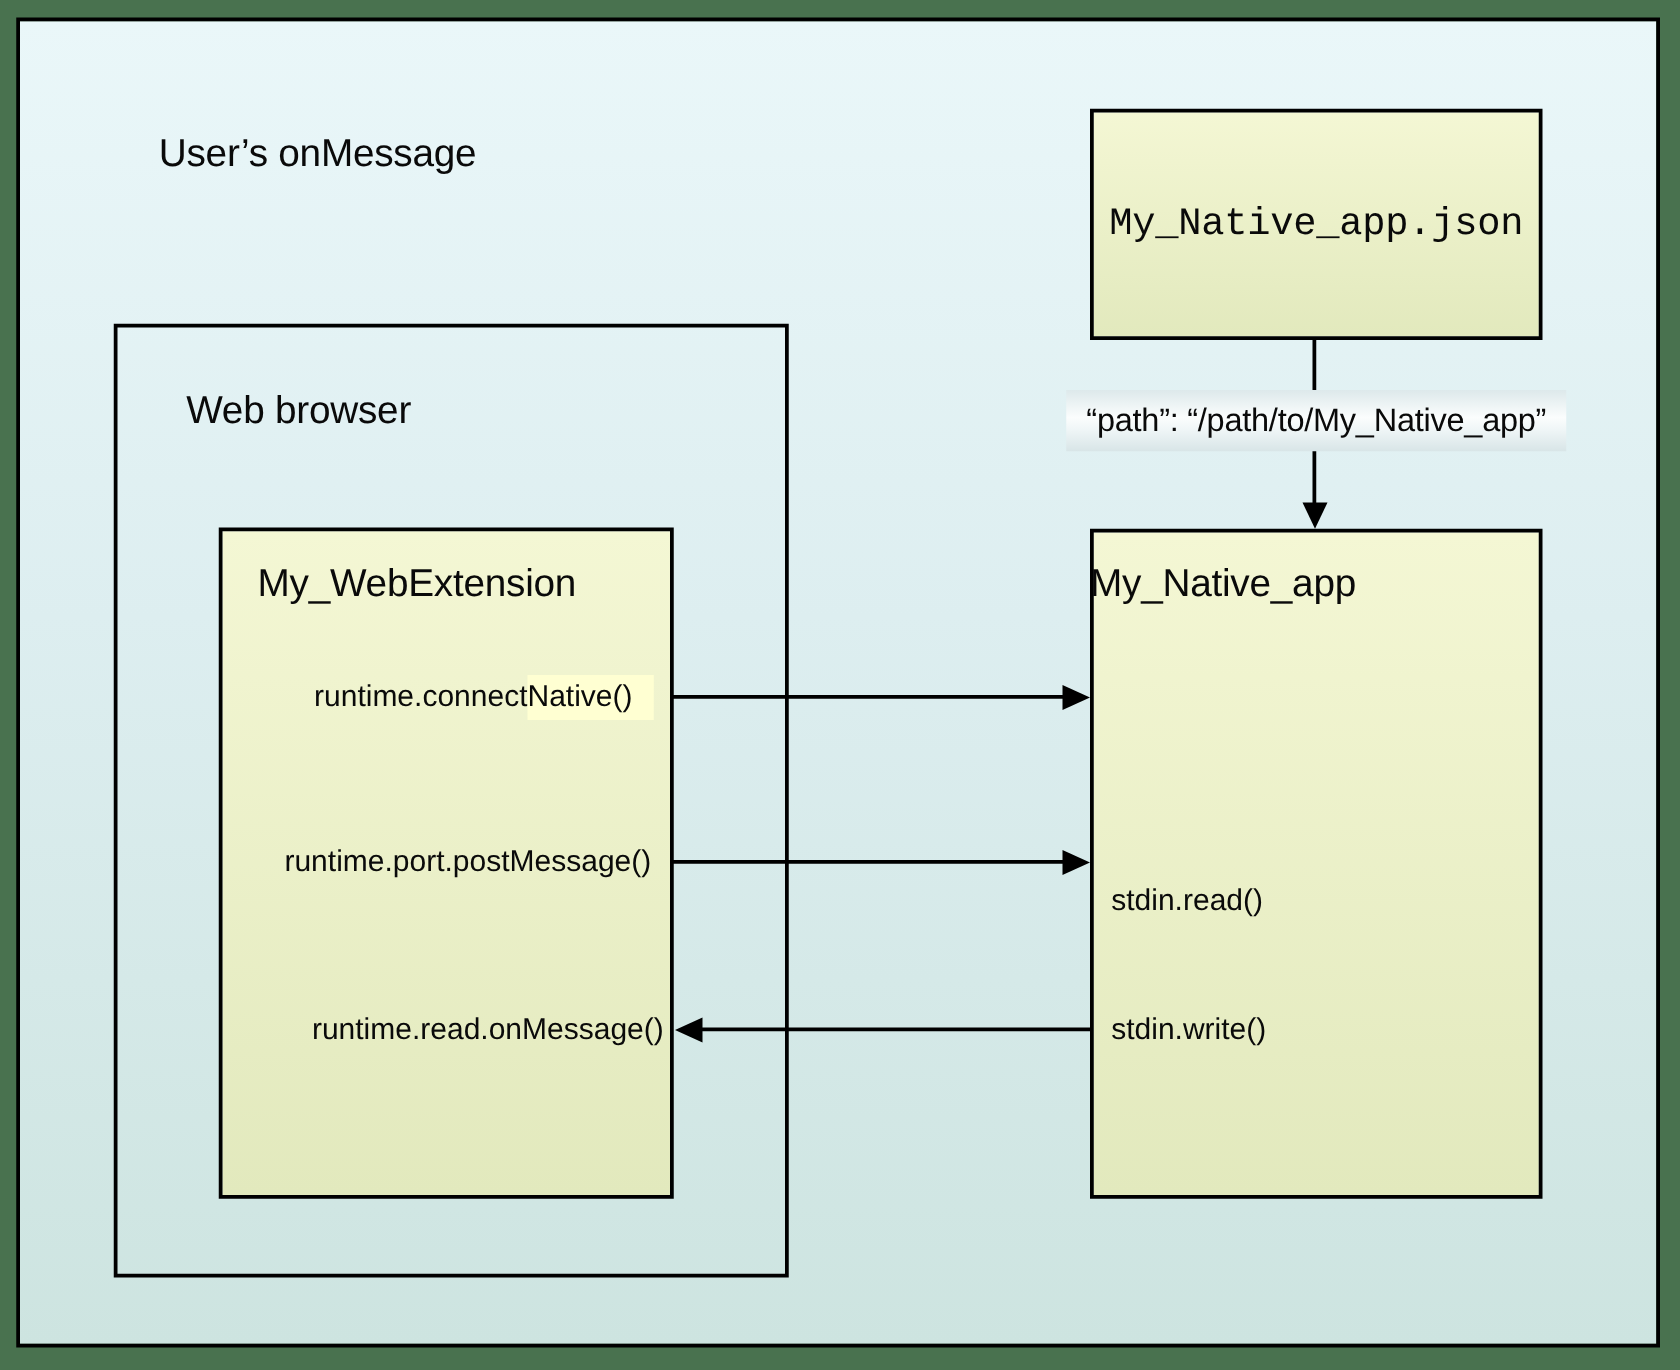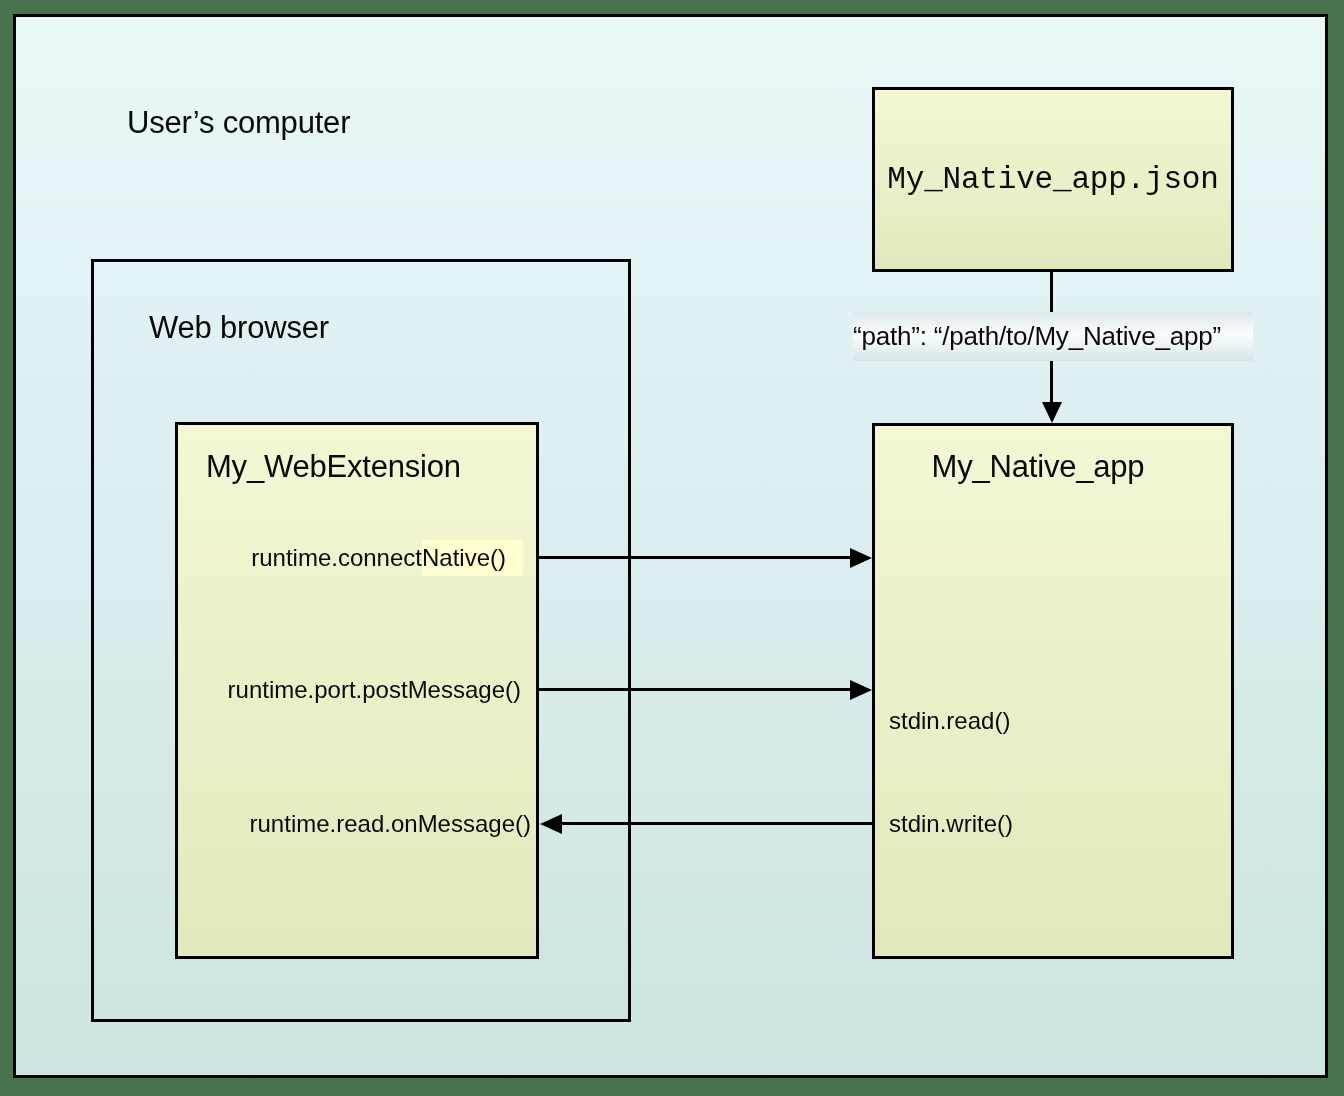--- a/index.html
+++ b/index.html
@@ -43,21 +43,21 @@
   }
   .native-app{left:872px;top:423px;width:362px;height:536px;}
   .big-label{
     position:absolute;font-size:31px;line-height:40px;white-space:nowrap;
     letter-spacing:-0.2px;
   }
   .lbl-users{left:127px;top:103px;}
   .lbl-browser{left:149px;top:308px;}
   .ttl-webext{left:206px;top:447px;}
   .ttl-native-json{position:static;font-size:31px;letter-spacing:-0.2px;white-space:nowrap;}
-  .ttl-native-app{left:872px;top:447px;width:332px;text-align:center;}
+  .ttl-native-app{left:872px;top:447px;width:332px;text-align:left;}
   .method{
     position:absolute;font-size:24px;line-height:36px;height:36px;white-space:nowrap;
   }
   .m-right{text-align:right;}
   .m-connect{left:175px;top:540px;width:348px;}
   .m-post{left:175px;top:672px;width:346px;}
   .m-on{left:175px;top:806px;width:356px;}
   .m-stdin{left:889px;top:672px;margin-top:31px;}
   .m-stdout{left:889px;top:806px;}
   .hl{
@@ -70,31 +70,31 @@
   .ah-connect{left:850px;top:548px;border-left:22px solid var(--line-black);border-top:10px solid transparent;border-bottom:10px solid transparent;}
   .al-post{left:538px;top:688px;width:314px;height:3px;}
   .ah-post{left:850px;top:680px;border-left:22px solid var(--line-black);border-top:10px solid transparent;border-bottom:10px solid transparent;}
   .al-on{left:558px;top:822px;width:314px;height:3px;}
   .ah-on{left:540px;top:814px;border-right:22px solid var(--line-black);border-top:10px solid transparent;border-bottom:10px solid transparent;}
   .al-json{left:1050px;top:272px;width:3px;height:132px;}
   .ah-json{left:1042px;top:402px;border-top:21px solid var(--line-black);border-left:10px solid transparent;border-right:10px solid transparent;}
   .path-bar{
     position:absolute;left:853px;top:312px;width:400px;height:49px;z-index:2;
     background:linear-gradient(180deg,var(--path-bar-top) 0%,var(--path-bar-mid) 45%,#f1f7f8 62%,var(--path-bar-bottom) 100%);
-    display:flex;align-items:center;justify-content:flex-start;
+    display:flex;align-items:center;justify-content:center;
     font-size:26px;white-space:nowrap;letter-spacing:-0.2px;
   }
 </style>
 </head>
 <body>
 
 <div class="canvas">
 
   <div class="box users-computer"></div>
-  <div class="big-label lbl-users">User’s computer</div>
+  <div class="big-label lbl-users">User’s onMessage</div>
 
   <div class="box web-browser"></div>
   <div class="big-label lbl-browser">Web browser</div>
 
   <div class="box yellow webext"></div>
   <div class="big-label ttl-webext">My_WebExtension</div>
   <div class="method m-right m-connect"><span>runtime.connect</span><span class="hl">Native()</span></div>
   <div class="method m-right m-post">runtime.port.postMessage()</div>
   <div class="method m-right m-on">runtime.read.onMessage()</div>
 

